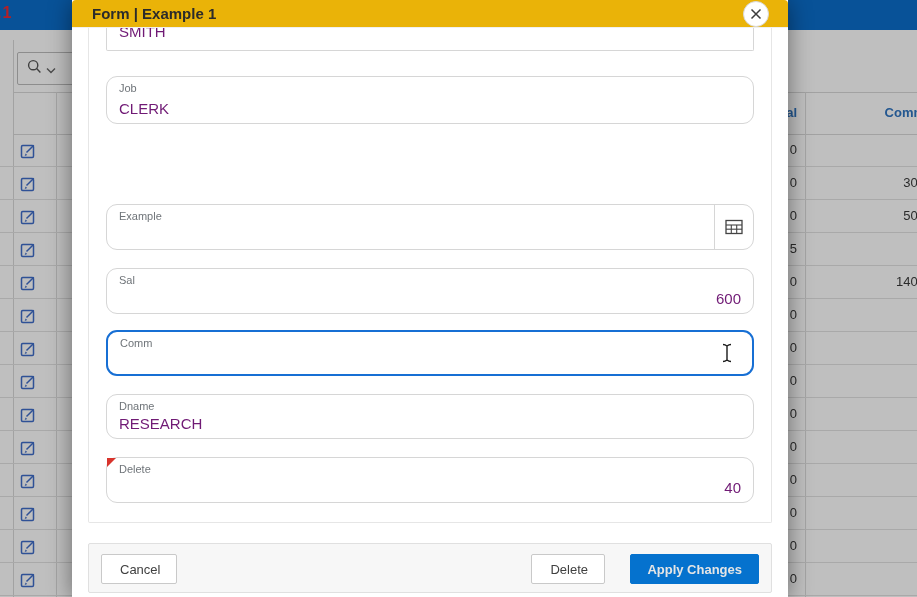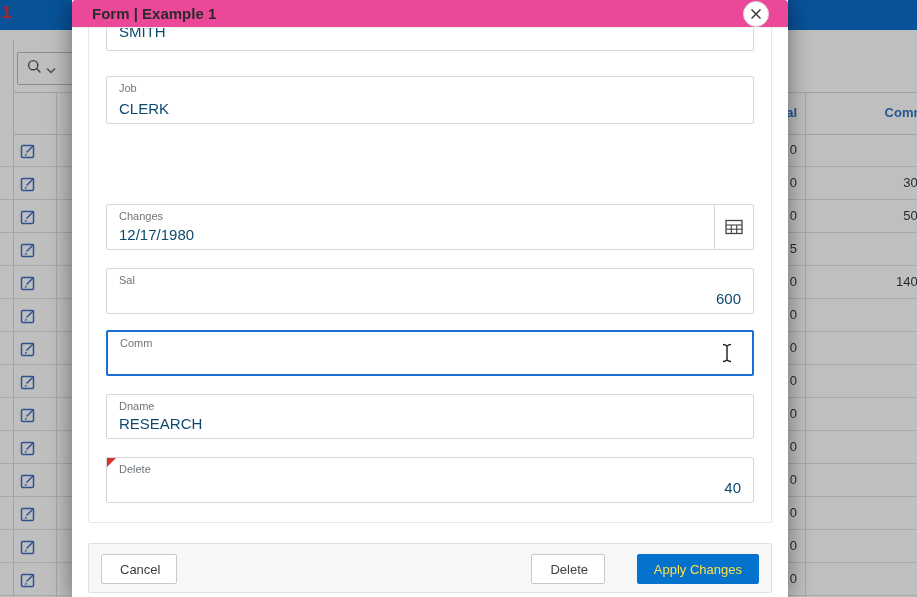--- a/index.html
+++ b/index.html
@@ -27,42 +27,42 @@
   .edit-cell { position:absolute; left:20px; top:8px; width:17px; height:17px; cursor:pointer; }
   .cell-num { position:absolute; top:0; height:32px; line-height:32px; font-size:13px; color:#3a3a3a; }
   .sal-cell { right:120px; }
   .comm-cell { right:-8px; }
 
   
   .overlay { left:0; top:0; width:917px; height:597px; background:rgba(0,0,0,0.25); }
 
   
   .modal { left:72px; top:0; width:716px; height:597px; background:#fff; border-radius:0 0 0 0; box-shadow:0 2px 22px rgba(0,0,0,0.45); }
-  .modal-header { position:absolute; left:0; top:0; width:716px; height:28px; background:#ec4899; border-bottom:1px solid #f0f0f0; border-radius:4px 4px 0 0; }
+  .modal-header { position:absolute; left:0; top:0; width:716px; height:28px; background:#eab308; border-bottom:1px solid #f0f0f0; border-radius:4px 4px 0 0; }
   .modal-title { position:absolute; left:20px; top:0; height:28px; line-height:28px; font-size:15px; font-weight:700; color:#2b2b2b; }
   .close-btn { position:absolute; right:19px; top:1px; width:26px; height:26px; border:1px solid #d9d9d9; border-radius:50%; background:#fff; display:flex; align-items:center; justify-content:center; cursor:pointer; }
   .region-box { position:absolute; left:16px; top:28px; width:684px; height:495px; border-left:1px solid #e6e6e6; border-right:1px solid #e6e6e6; border-bottom:1px solid #e6e6e6; border-radius:0 0 2px 2px; }
 
-  .field { position:absolute; left:34px; width:648px; height:48px; background:#fff; border:1px solid #d6d6d6; border-radius:2px; }
+  .field { position:absolute; left:34px; width:648px; height:48px; background:#fff; border:1px solid #d6d6d6; border-radius:11px; }
   .field-label { position:absolute; left:12px; top:5px; font-size:11px; color:#6f7479; }
-  .field-value { position:absolute; left:12px; right:12px; bottom:6px; font-size:15px; color:#0c4a6e; white-space:nowrap; }
+  .field-value { position:absolute; left:12px; right:12px; bottom:6px; font-size:15px; color:#701a75; white-space:nowrap; }
   .val-right { text-align:right; }
   .field-partial { top:28px; height:23px; border-top:none; border-radius:0 0 2px 2px; overflow:hidden; }
   .field-partial .field-value { top:-5px; bottom:auto; }
   .field-focus { border:2px solid #176fd4; }
   .date-btn { position:absolute; right:0; top:0; width:39px; height:100%; border-left:1px solid #d6d6d6; display:flex; align-items:center; justify-content:center; cursor:pointer; }
   .req-corner { position:absolute; left:0; top:0; width:0; height:0; border-left:9px solid #d8342c; border-bottom:9px solid transparent; }
   .ibeam { left:720px; top:343px; width:14px; height:20px; }
 
   .modal-footer { position:absolute; left:16px; top:543px; width:684px; height:50px; background:#f7f7f7; border:1px solid #e0e0e0; border-radius:2px; }
   .btn { position:absolute; top:10px; height:30px; font-family:"Liberation Sans",sans-serif; font-size:13px; border-radius:2px; padding:0 16px; cursor:pointer; }
   .btn-plain { background:#fff; border:1px solid #c9c9c9; color:#404040;padding-left:18px; }
   .btn-cancel { left:12px; }
   .btn-delete { right:166px; }
-  .btn-hot { right:12px; background:#0572ce; border:1px solid #0572ce; color:#fde047; font-weight:400; }
+  .btn-hot { right:12px; background:#0572ce; border:1px solid #0572ce; color:#e5e5e5; font-weight:700; }
 </style>
 </head>
 <body>
 
 <div class="abs topbar">
   <div class="abs logo-fragment">.1</div>
 </div>
 
 <div class="abs panel-border-left"></div>
 
@@ -237,22 +237,21 @@
     <div class="field-value">SMITH</div>
   </div>
 
   <div class="field" style="top:76px">
     <div class="field-label">Job</div>
     <div class="field-value">CLERK</div>
   </div>
 
 
   <div class="field" style="top:204px;height:46px">
-    <div class="field-label">Changes</div>
-    <div class="field-value" style="right:52px">12/17/1980</div>
+    <div class="field-label">Example</div>
     <div class="date-btn">
       <svg width="18" height="16" viewBox="0 0 18 16">
           <rect x="1" y="1.5" width="16" height="13" fill="none" stroke="#444" stroke-width="1.3"></rect>
           <line x1="1" y1="6" x2="17" y2="6" stroke="#444" stroke-width="1.1"></line>
           <line x1="1" y1="10.2" x2="17" y2="10.2" stroke="#444" stroke-width="1.1"></line>
           <line x1="6.3" y1="6" x2="6.3" y2="14.5" stroke="#444" stroke-width="1.1"></line>
           <line x1="11.7" y1="6" x2="11.7" y2="14.5" stroke="#444" stroke-width="1.1"></line>
         </svg>
     </div>
   </div>

